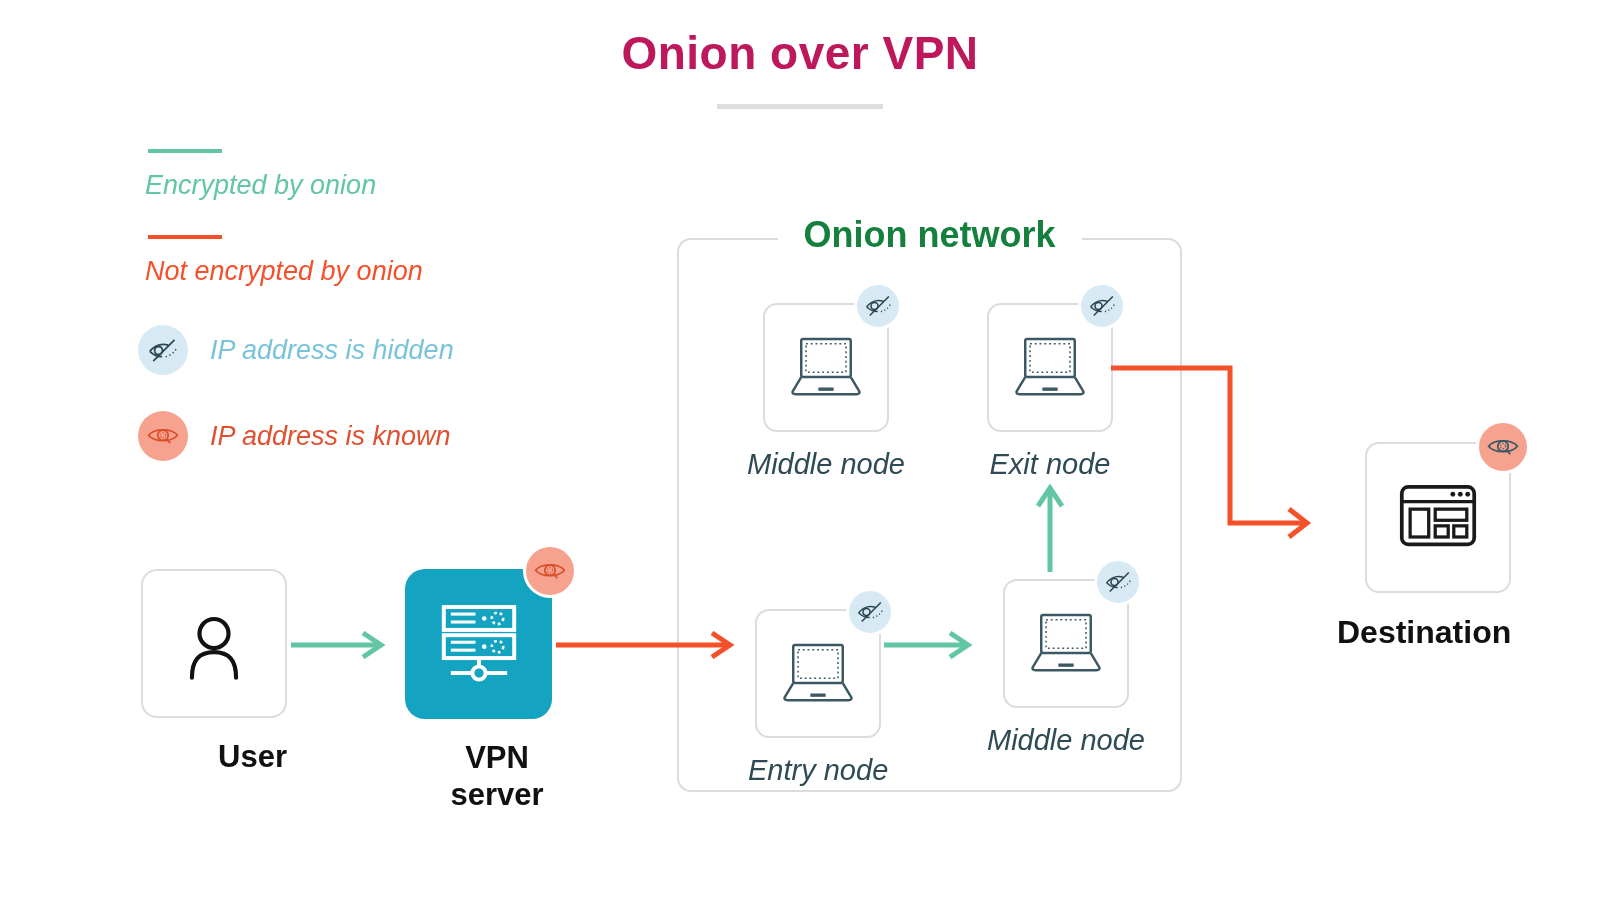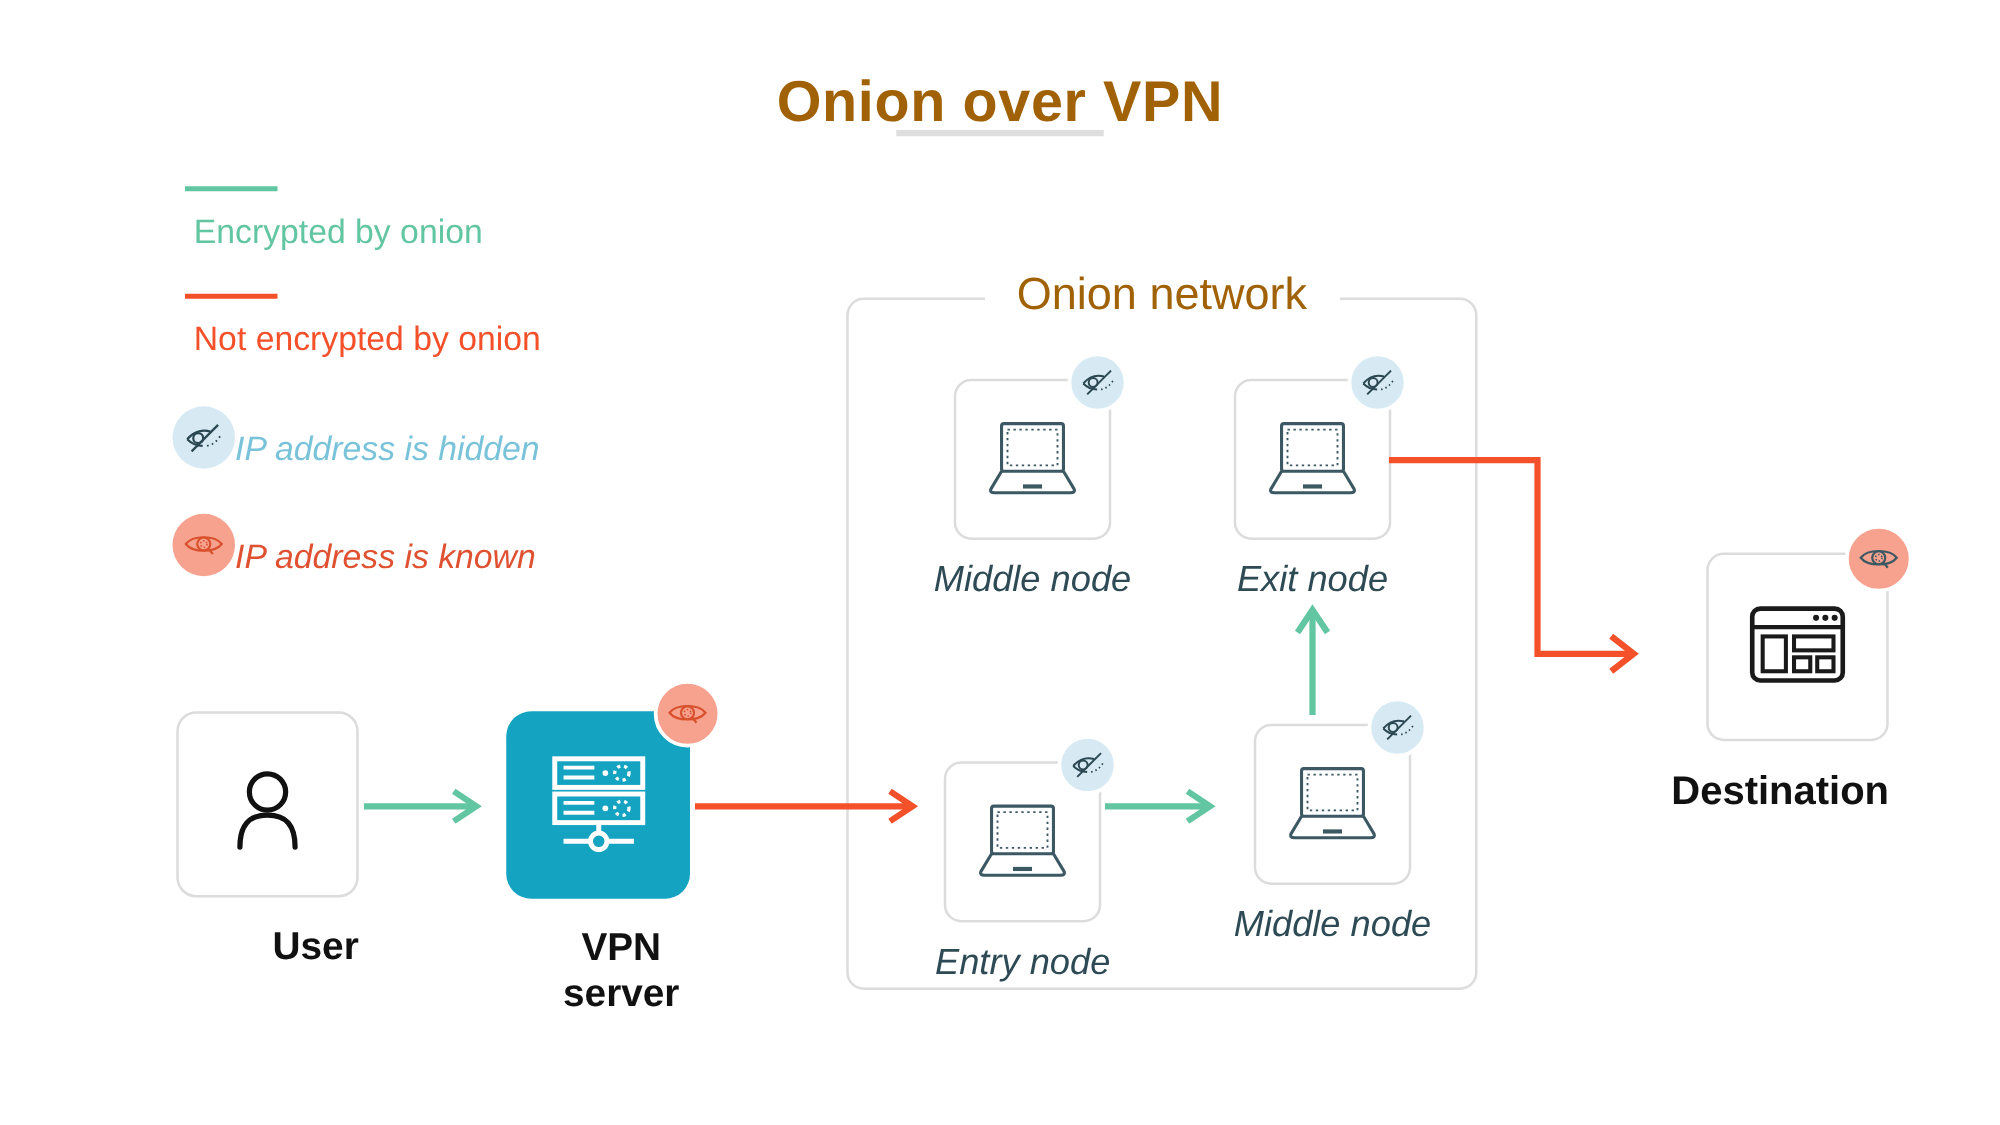--- a/index.html
+++ b/index.html
@@ -5,34 +5,34 @@
   * { margin:0; padding:0; box-sizing:border-box; }
   html,body { background:#ffffff; }
   body { font-family:"Liberation Sans", sans-serif; }
   .canvas {
     position:relative; width:1600px; height:900px; background:#ffffff;
     overflow:hidden;
   }
   
   .main-title {
     position:absolute; top:26px; left:0; width:1600px; text-align:center;
-    font-size:46px; font-weight:bold; color:#a16207; letter-spacing:0.5px;margin-top:28px;
+    font-size:46px; font-weight:bold; color:#be185d; letter-spacing:0.5px;
   }
   .title-underline {
     position:absolute; top:104px; left:717px; width:166px; height:5px;
     background:#dedede;
   }
   
   .legend-line { position:absolute; left:148px; width:74px; height:4px; }
   .legend-line.green  { top:149px; background:#62c6a2; }
   .legend-line.orange { top:235px; background:#f4502a; }
-  .legend-text { position:absolute; left:155px; font-size:27px; white-space:nowrap; }
+  .legend-text { position:absolute; left:145px; font-style:italic; font-size:27px; white-space:nowrap; }
   .legend-text.green  { top:170px; color:#62c6a2; }
   .legend-text.orange { top:256px; color:#f4502a; }
-  .legend-row { position:absolute; left:138px; display:flex; align-items:flex-end; }
+  .legend-row { position:absolute; left:138px; display:flex; align-items:center; gap:22px; }
   .legend-row.hidden-row { top:325px; }
   .legend-row.known-row  { top:411px; }
   .badge-circle {
     width:50px; height:50px; border-radius:50%;
     display:flex; align-items:center; justify-content:center; flex:0 0 auto;
   }
   .badge-circle.blue   { background:#d7eaf3; }
   .badge-circle.salmon { background:#f7a28e; }
   .legend-row .legend-label { font-style:italic; font-size:27px; white-space:nowrap; }
   .legend-row.hidden-row .legend-label { color:#79c3da; }
@@ -63,21 +63,21 @@
   .vpn-badge  { left:118px; top:-25px; }
   .dest-badge { left:109px; top:-24px; }
   
   .onion-box {
     position:absolute; left:677px; top:238px; width:505px; height:554px;
     border:2px solid #dcdcdc; border-radius:14px; background:#ffffff;
   }
   .onion-title {
     position:absolute; top:-26px; left:50%; transform:translateX(-50%);
     background:#ffffff; padding:0 26px; white-space:nowrap;
-    font-size:36px; font-weight:normal; color:#a16207;
+    font-size:36px; font-weight:bold; color:#15803d;
   }
   .small-node { position:absolute; display:flex; flex-direction:column; align-items:center;text-align:center; }
   .small-box {
     position:relative; width:126px; height:129px; background:#ffffff;
     border:2px solid #dcdcdc; border-radius:14px;
     display:flex; align-items:center; justify-content:center;
   }
   .small-node .node-badge { position:absolute; right:-15px; top:-23px; }
   .small-label { margin-top:16px; font-style:italic; font-size:29px; color:#2e4b55; white-space:nowrap; }
   .pos-middle-top    { left:747px; top:303px; }

